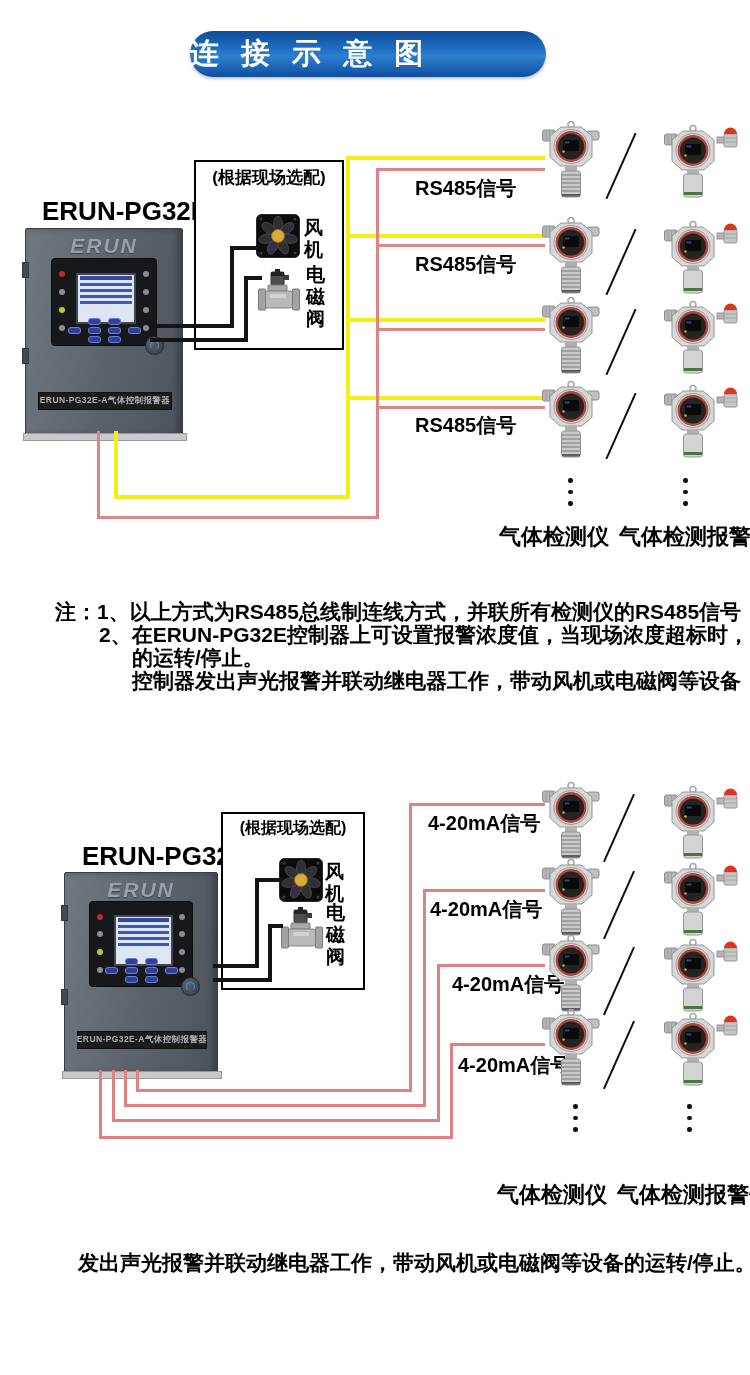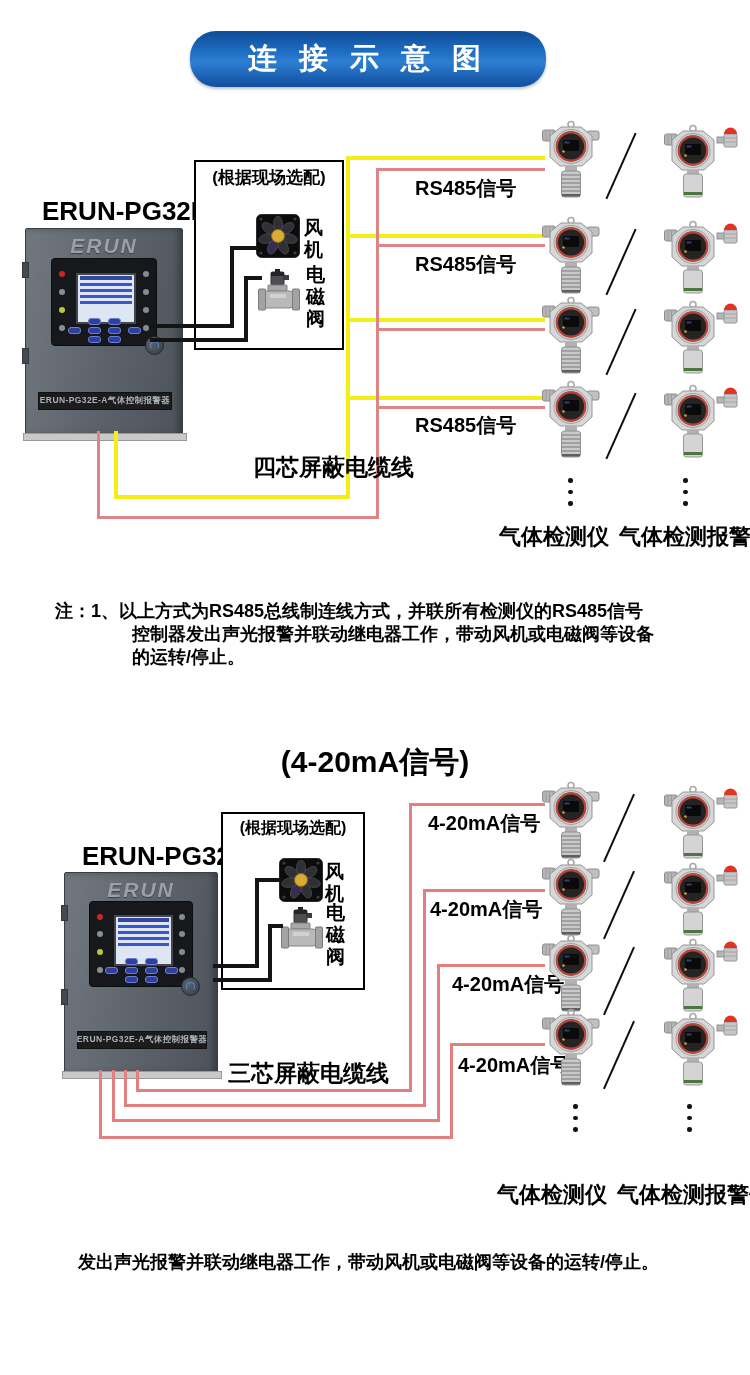--- a/index.html
+++ b/index.html
@@ -1,22 +1,22 @@
 <!DOCTYPE html>
 <html><head>
 <meta charset="utf-8">
 <style>
   html,body{margin:0;padding:0;background:#fff;}
   .canvas{position:relative;width:750px;height:1375px;background:#fff;overflow:hidden;
           font-family:"Liberation Sans",sans-serif;color:#000;}
   .abs{position:absolute;}
   
-  .banner{position:absolute;left:190px;top:31px;width:356px;height:56px;border-radius:26px;
+  .banner{position:absolute;left:190px;top:31px;width:356px;height:46px;border-radius:26px;
           background:linear-gradient(180deg,#0e4c97 0%,#1f6ec4 38%,#2d7fd2 55%,#0f4e9e 100%);
-          display:flex;align-items:center;justify-content:center;
+          display:flex;align-items:center;
           box-shadow:0 2px 3px rgba(0,0,0,.25);}
   .banner span{color:#fff;font-size:29px;font-weight:bold;letter-spacing:7px;}
   .subtitle{position:absolute;left:0;width:750px;text-align:center;font-size:30px;font-weight:bold;}
   
   .ctrl-label{position:absolute;font-size:26px;font-weight:bold;}
   .ctrl{position:absolute;background:linear-gradient(100deg,#72787f 0%,#5c626a 55%,#4d535b 100%);
         border:1px solid #3a3f46;border-radius:2px;box-shadow:inset -4px 0 6px rgba(0,0,0,.28);}
   .hg{position:absolute;left:-4px;width:5px;height:14px;background:#454a51;border:1px solid #33383e;}
   .logo{position:absolute;top:2.5%;left:0;width:100%;text-align:center;font-style:italic;
         font-weight:bold;font-size:21px;color:#9ba1ac;letter-spacing:2px;text-shadow:0 1px 1px #3b4046;}
@@ -47,21 +47,21 @@
   .wr{position:absolute;background:#e2807f;}
   .wb{position:absolute;background:#141414;}
   .cable-label{position:absolute;font-size:23px;font-weight:bold;}
   .sig{position:absolute;font-size:20px;font-weight:bold;}
   .det{position:absolute;}
   .slash{position:absolute;border-left:2.5px solid #0e0e0e;transform:rotate(24deg);}
   .edots{position:absolute;display:flex;flex-direction:column;gap:7px;}
   .edot{width:4.5px;height:4.5px;border-radius:50%;background:#111;}
   .caption{position:absolute;font-size:22px;font-weight:bold;display:flex;gap:10px;white-space:nowrap;}
   .notes{position:absolute;left:0;width:750px;}
-  .notes div{font-size:18px;font-weight:bold;white-space:nowrap;}
+  .notes div{font-size:21px;font-weight:bold;white-space:nowrap;}
   .n1 div{line-height:23px;}
   .n2 div{line-height:25px;}
 </style>
 </head>
 <body>
 
 <div class="canvas">
 
   <div class="banner">
     <span>连 接 示 意 图</span>
@@ -166,21 +166,20 @@
   <div class="wy" style="left:346px;top:396px;width:199px;height:4px"></div>
 
   <div class="wp" style="left:97px;top:431px;width:3px;height:88px"></div>
   <div class="wp" style="left:97px;top:516px;width:282px;height:3px"></div>
   <div class="wp" style="left:376px;top:168px;width:3px;height:351px"></div>
   <div class="wp" style="left:376px;top:168px;width:169px;height:3px"></div>
   <div class="wp" style="left:376px;top:244px;width:169px;height:3px"></div>
   <div class="wp" style="left:376px;top:328px;width:169px;height:3px"></div>
   <div class="wp" style="left:376px;top:406px;width:169px;height:3px"></div>
 
-  <div class="cable-label" style="left:253px;top:452px">四芯屏蔽电缆线</div>
 
   <div class="sig" style="left:415px;top:175px">RS485信号</div>
   <div class="sig" style="left:415px;top:251px">RS485信号</div>
   <div class="sig" style="left:415px;top:412px">RS485信号</div>
 
   <div class="det" style="left:542px;top:120px"><svg viewBox="0 0 58 80" width="58" height="80" xmlns="http://www.w3.org/2000/svg">
 <circle cx="29" cy="4.5" r="3" fill="none" stroke="#a8a8a8" stroke-width="1.6"></circle>
 <rect x="0.5" y="10" width="13" height="11" rx="2" fill="#b6b6b6" stroke="#8d8d8d"></rect>
 <line x1="4" y1="10" x2="4" y2="21" stroke="#9c9c9c"></line>
         <line x1="7.5" y1="10" x2="7.5" y2="21" stroke="#9c9c9c"></line>
@@ -386,25 +385,25 @@
       <span class="edot"></span>
   </div>
 
   <div class="caption" style="left:499px;top:522px">
     <span>气体检测仪</span>
     <span>气体检测报警仪</span>
   </div>
 
   <div class="notes n1" style="top:600px">
     <div style="margin-left:55px">注：1、以上方式为RS485总线制连线方式，并联所有检测仪的RS485信号</div>
+    <div style="margin-left:99px">2、在ERUN-PG32E控制器上可设置报警浓度值，当现场浓度超标时，</div>
+    <div style="margin-left:132px">的运转/停止。</div>
     <div style="margin-left:132px">控制器发出声光报警并联动继电器工作，带动风机或电磁阀等设备</div>
-    <div style="margin-left:132px">的运转/停止。</div>
-  </div>
-
-  <div class="subtitle" style="top:742px">(4-20mA信号)</div>
+  </div>
+
 
   <div class="ctrl-label" style="left:82px;top:841px">ERUN-PG32E</div>
 
   <div class="ctrl" style="left:64px;top:872px;width:152px;height:200px">
     <div class="hg" style="top:16%"></div>
     <div class="hg" style="top:58%"></div>
     <div class="logo">ERUN</div>
     <div class="panel">
       <div class="led" style="left:7%;top:14%;background:#c62828"></div>
       <div class="led" style="left:7%;top:35%;background:#8a8f96"></div>
@@ -501,21 +500,20 @@
   <div class="wr" style="left:112px;top:1070px;width:3px;height:52px"></div>
   <div class="wr" style="left:112px;top:1119px;width:328px;height:3px"></div>
   <div class="wr" style="left:437px;top:964px;width:3px;height:158px"></div>
   <div class="wr" style="left:437px;top:964px;width:108px;height:3px"></div>
 
   <div class="wr" style="left:99px;top:1070px;width:3px;height:69px"></div>
   <div class="wr" style="left:99px;top:1136px;width:354px;height:3px"></div>
   <div class="wr" style="left:450px;top:1043px;width:3px;height:96px"></div>
   <div class="wr" style="left:450px;top:1043px;width:95px;height:3px"></div>
 
-  <div class="cable-label" style="left:228px;top:1058px">三芯屏蔽电缆线</div>
 
   <div class="sig" style="left:428px;top:810px">4-20mA信号</div>
   <div class="sig" style="left:430px;top:896px">4-20mA信号</div>
   <div class="sig" style="left:452px;top:971px">4-20mA信号</div>
   <div class="sig" style="left:458px;top:1052px">4-20mA信号</div>
 
   <div class="det" style="left:542px;top:781px"><svg viewBox="0 0 58 80" width="58" height="80" xmlns="http://www.w3.org/2000/svg">
 <circle cx="29" cy="4.5" r="3" fill="none" stroke="#a8a8a8" stroke-width="1.6"></circle>
 <rect x="0.5" y="10" width="13" height="11" rx="2" fill="#b6b6b6" stroke="#8d8d8d"></rect>
 <line x1="4" y1="10" x2="4" y2="21" stroke="#9c9c9c"></line>

